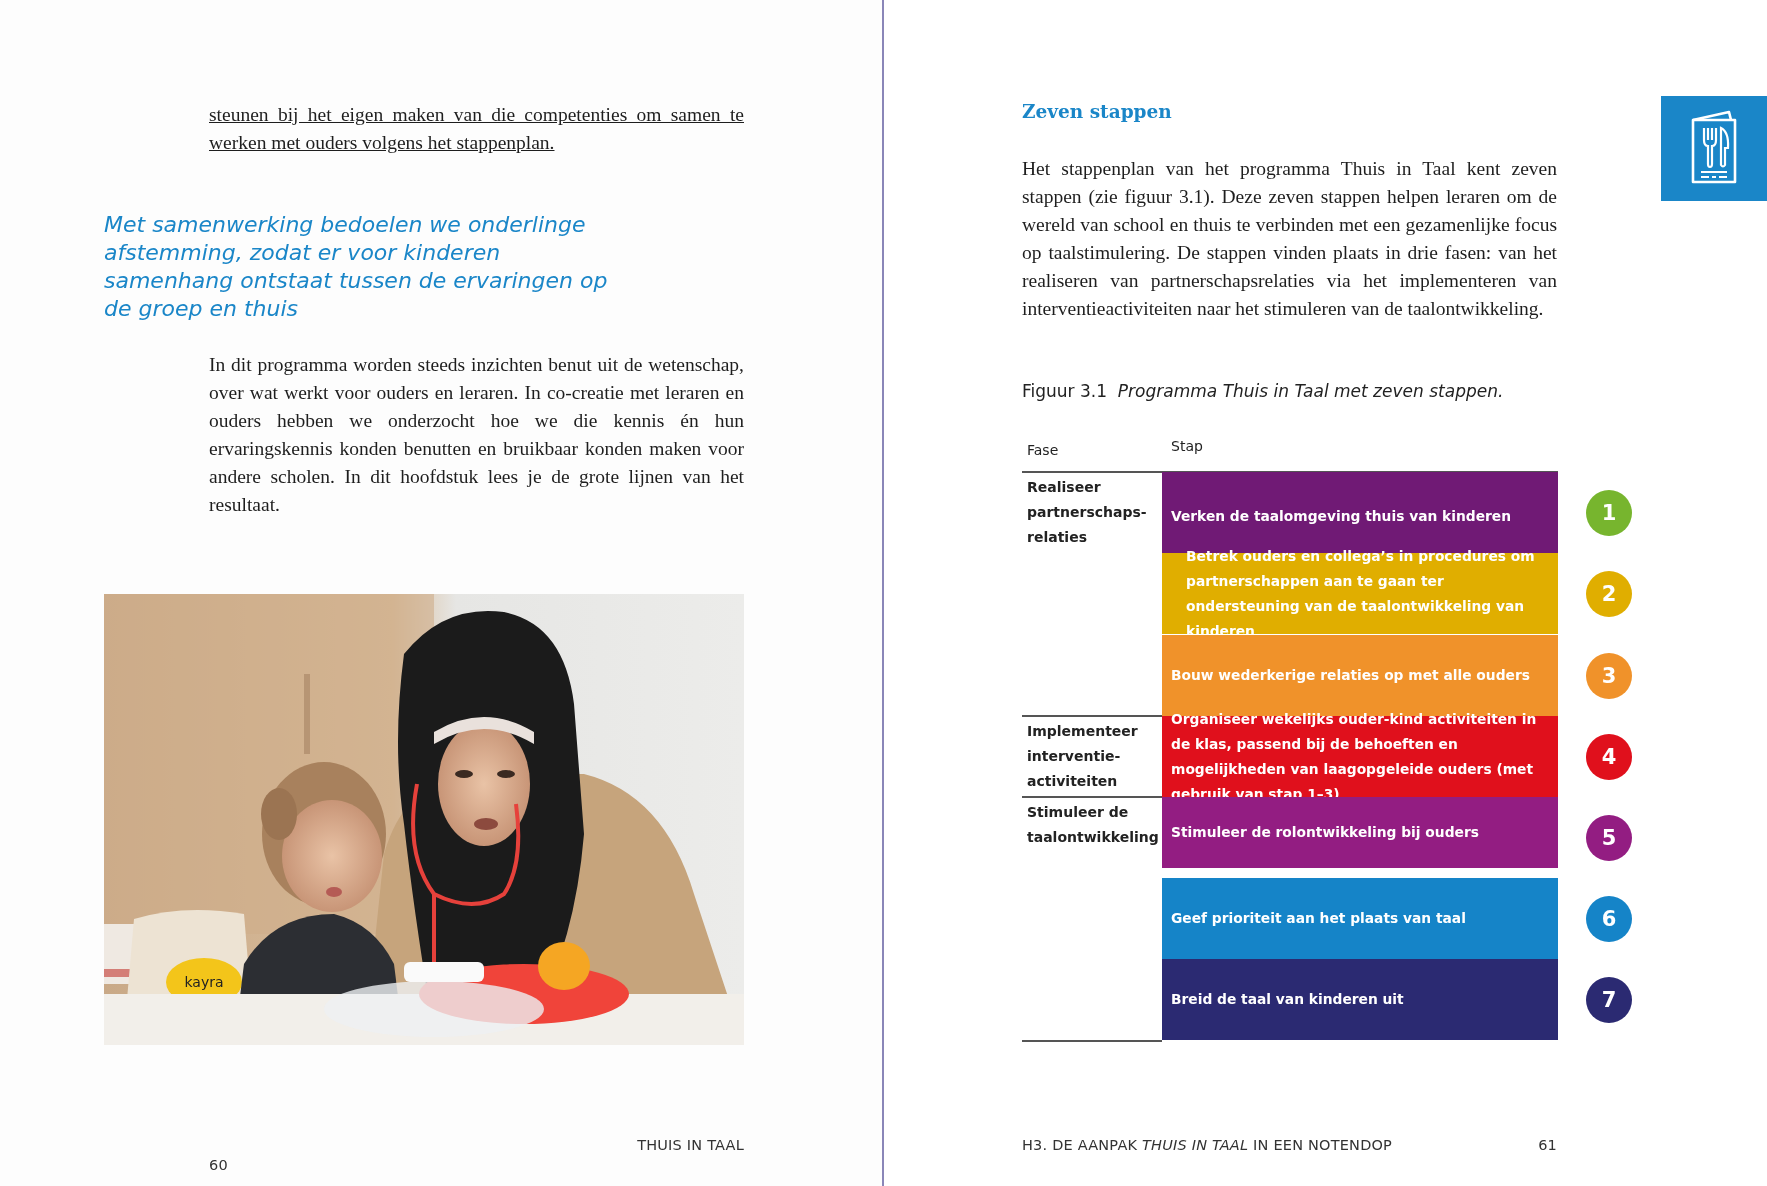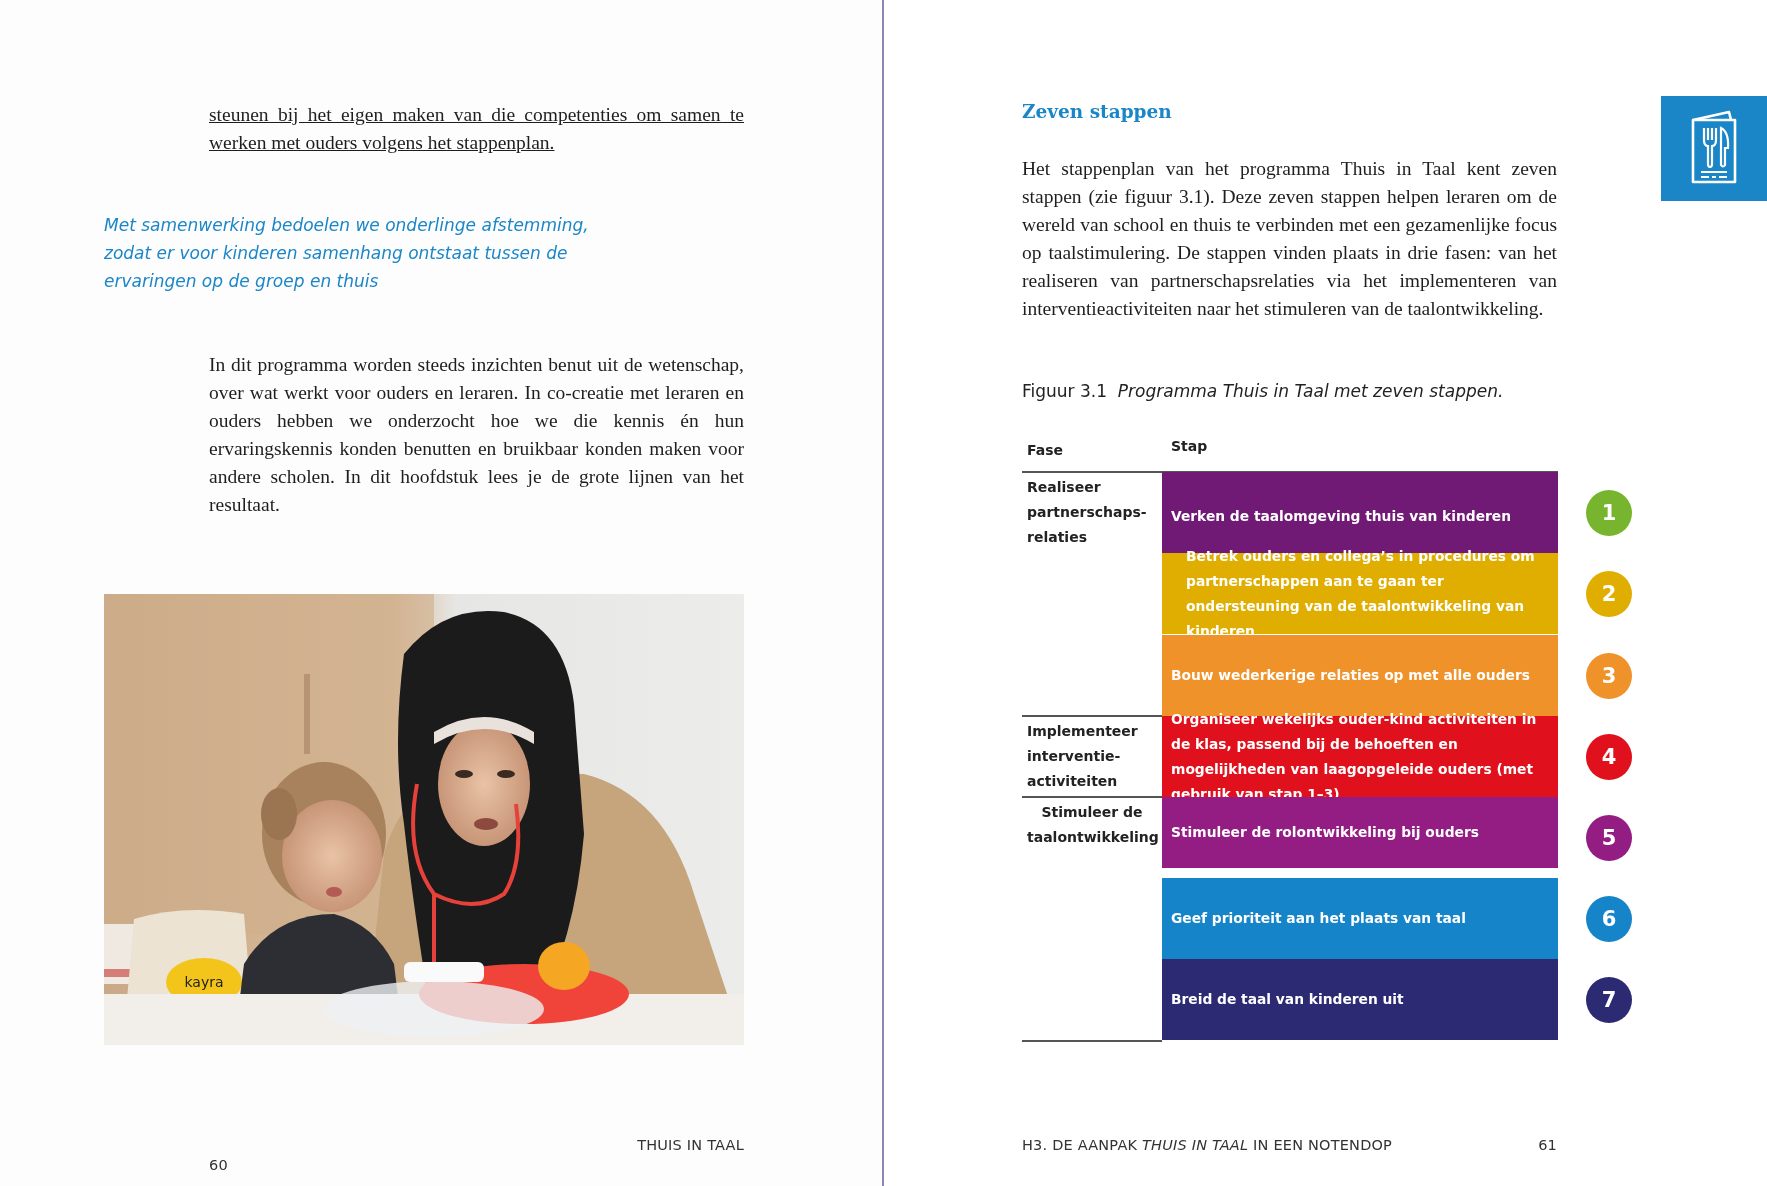--- a/index.html
+++ b/index.html
@@ -8,21 +8,21 @@
   .page { position:absolute; top:0; height:1186px; }
   .page-left { left:0; width:883px; background:#fdfdfd; }
   .page-right { left:885px; width:882px; background:#ffffff; }
   .spine { position:absolute; left:882px; top:0; width:2px; height:1186px; background:#8a86b8; }
 
   .serif-body { font-family:"Liberation Serif", serif; font-size:19.5px; line-height:28px; color:#1e1e1e; }
   .justify-last { text-align:justify; text-align-last:left; }
 
   #l-para1 { position:absolute; left:209px; top:101px; width:535px;text-decoration:underline; }
   #l-quote { position:absolute; left:104px; top:211px; width:520px; font-family:"DejaVu Sans", sans-serif;
-             font-style:italic; font-size:17px; line-height:28px; color:#1a86c8; }
+             font-style:italic; font-size:22px; line-height:28px; color:#1a86c8; }
   #l-para2 { position:absolute; left:209px; top:351px; width:535px; }
   #l-photo { position:absolute; left:104px; top:594px; width:640px; height:451px; overflow:hidden; }
 
   .footer { position:absolute; top:1137px; font-family:"DejaVu Sans", sans-serif; font-size:14.5px; color:#333;
             letter-spacing:0.2px; }
   #l-pagenum { left:209px;margin-top:20px; }
   #l-runhead { left:560px; width:184px; text-align:right; }
   #r-runhead { left:1022px; }
   #r-pagenum { left:1500px; width:57px; text-align:right; }
 
@@ -30,21 +30,21 @@
                font-size:18.5px; color:#1a86c8; }
   #r-para { position:absolute; left:1022px; top:155px; width:535px; }
   #r-caption { position:absolute; left:1022px; top:381px; font-family:"DejaVu Sans", sans-serif; font-size:17px; color:#222; }
   #r-caption i { font-style:italic; }
 
   #bookmark { position:absolute; left:1661px; top:96px; width:106px; height:105px; background:#1a86c8; }
   #bookmark svg { position:absolute; left:28px; top:14px; }
 
   
   #steps-table { position:absolute; left:1022px; top:430px; width:536px; }
-  .th { position:absolute; top:0; font-family:"DejaVu Sans", sans-serif; font-weight:bold; font-size:14px; color:#222; }
+  .th { position:absolute; top:0; font-family:"DejaVu Sans", sans-serif; font-weight:normal; font-size:14px; color:#222; }
   #th-fase { left:5px; top:12px; }
   #th-stap { left:149px; top:8px; }
   .hline { position:absolute; left:0; width:536px; height:1.5px; background:#555; }
   .phase { position:absolute; left:5px; width:130px; font-family:"DejaVu Sans", sans-serif; font-weight:bold; font-size:14px;
            line-height:25px; color:#222; }
   .step { position:absolute; left:140px; width:396px; display:flex; align-items:center; box-sizing:border-box;
           padding:0 8px 0 9px; font-family:"DejaVu Sans", sans-serif; font-weight:bold; font-size:13.8px; line-height:25px;
           color:#ffffff; }
   .badge { position:absolute; width:46px; height:46px; border-radius:50%; color:#fff; font-family:"DejaVu Sans", sans-serif;
            font-weight:bold; font-size:21px; display:flex; align-items:center; justify-content:center; }
@@ -144,21 +144,21 @@
       <div class="phase" style="top: 45px;">
         <div>Realiseer</div>
         <div>partnerschaps-</div>
         <div>relaties</div>
       </div>
       <div class="phase" style="top: 289px;">
         <div>Implementeer</div>
         <div>interventie-</div>
         <div>activiteiten</div>
       </div>
-      <div class="phase" style="top: 370px; text-align: center;">
+      <div class="phase" style="top: 370px;">
         <div>Stimuleer de</div>
         <div>taalontwikkeling</div>
       </div>
       <div class="step" style="top: 42px; height: 88px; background: #701a75;">
         <span>Verken de taalomgeving thuis van kinderen</span>
       </div>
       <div class="badge" style="left: 564px; top: 59.5px; background: rgb(119, 181, 46);">1</div>
       <div class="step" style="top: 123px; height: 81px; background: rgb(224, 174, 0); padding-left: 24px;">
         <span>Betrek ouders en collega’s in procedures om partnerschappen aan te gaan ter ondersteuning van de taalontwikkeling van kinderen</span>
       </div>

